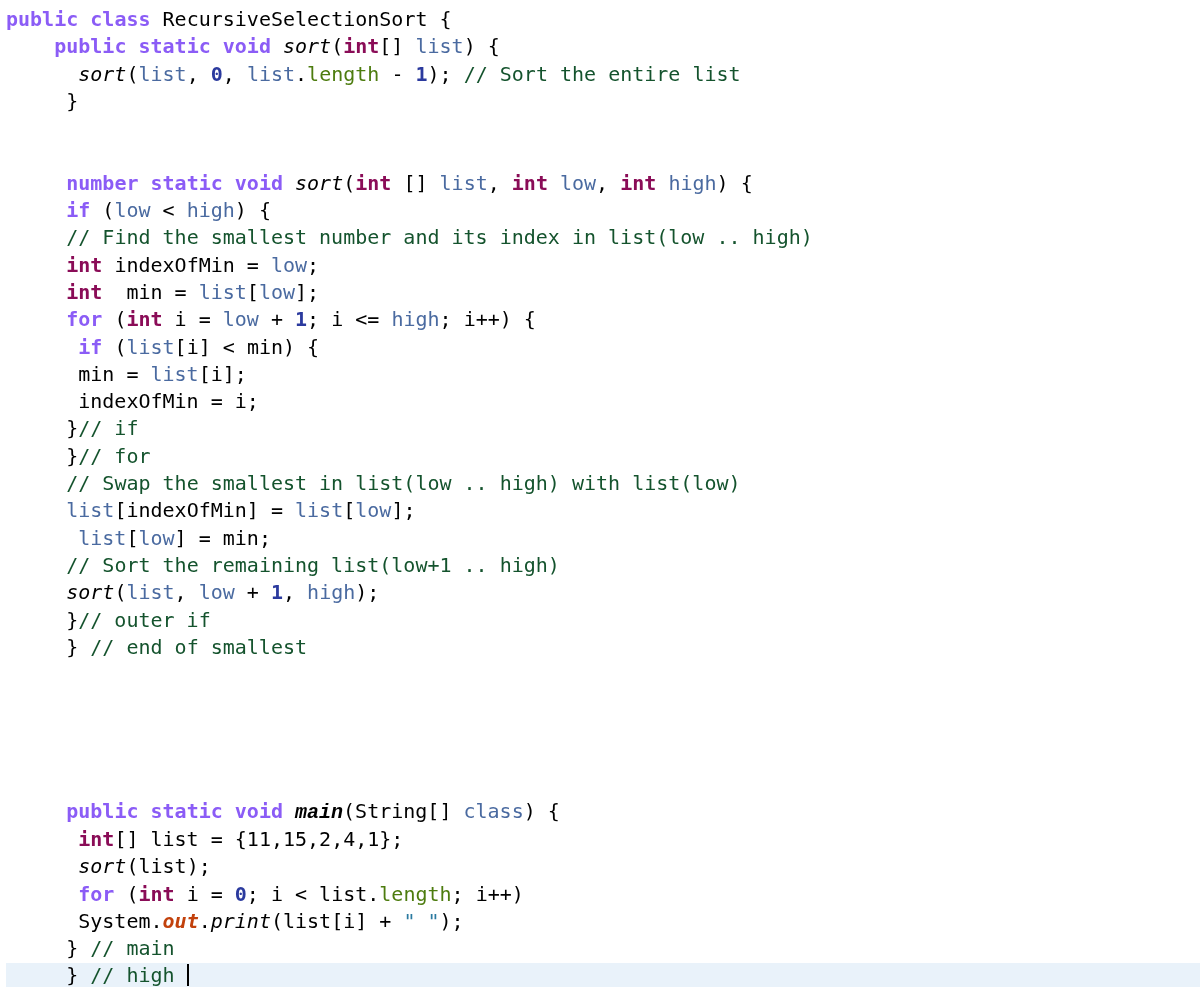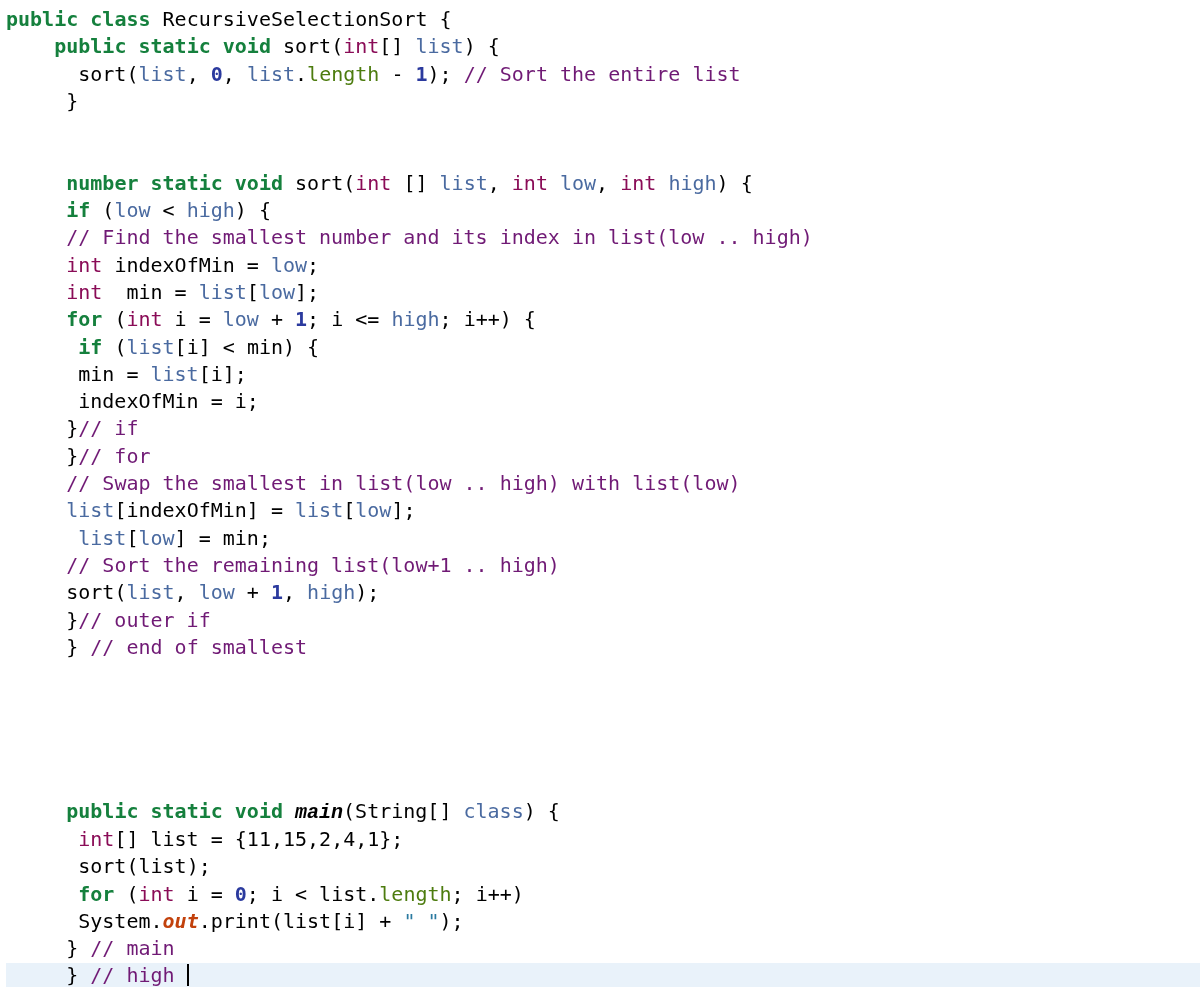--- a/index.html
+++ b/index.html
@@ -1,25 +1,25 @@
 <!DOCTYPE html>
 <html><head>
 <meta charset="utf-8">
 <style>
   html,body{margin:0;padding:0;width:1200px;height:997px;background:#fff;
             font-family:"Menlo","Consolas","DejaVu Sans Mono",monospace;
             font-size:20px;line-height:27.3px;}
   pre{margin:0;padding:6px 0 0 6px;white-space:pre;letter-spacing:0px;}
-  .kw {color:#15803d;font-weight:bold;}
-  .ty {color:#8a0c57;font-weight:normal;margin-top:36px;}
-  .fn {}
+  .kw {color:#8b5cf6;font-weight:bold;}
+  .ty {color:#8a0c57;font-weight:bold;margin-top:36px;}
+  .fn {font-style:italic;}
   .fnb{font-style:italic;font-weight:bold;font-family:Liberation Mono, monospace;}
   .pr {color:#4a6aa0;}
   .num{color:#2b3a9e;font-weight:bold;}
-  .cm {color:#701a75;}
+  .cm {color:#14532d;}
   .st {color:#2b7aa0;}
   .fld{color:#4d7c0f;}
   .bi {font-weight:bold;font-style:italic;color:#c2410c;}
   .hl {background:#e9f2fa;}
   .cursor{display:inline-block;width:2px;height:22px;background:#000;
           vertical-align:-4px;}
 </style>
 </head>
 <body>
 

